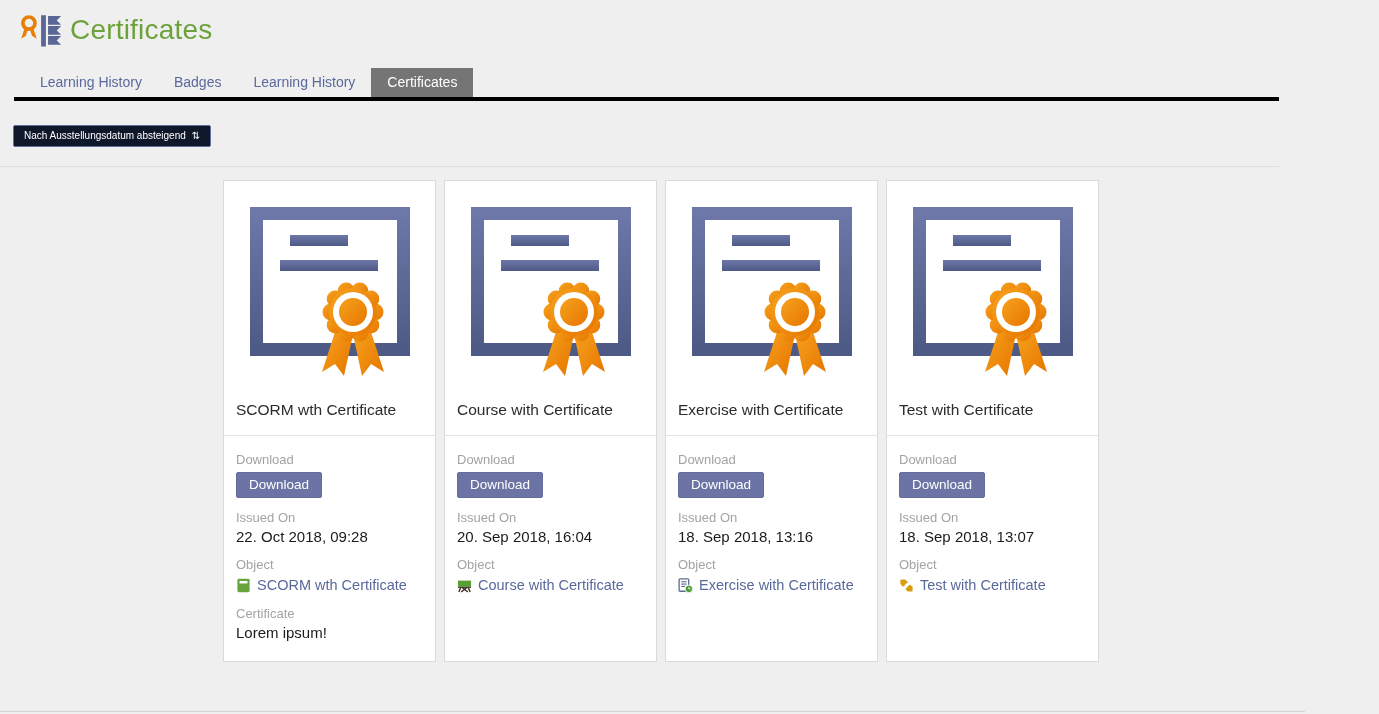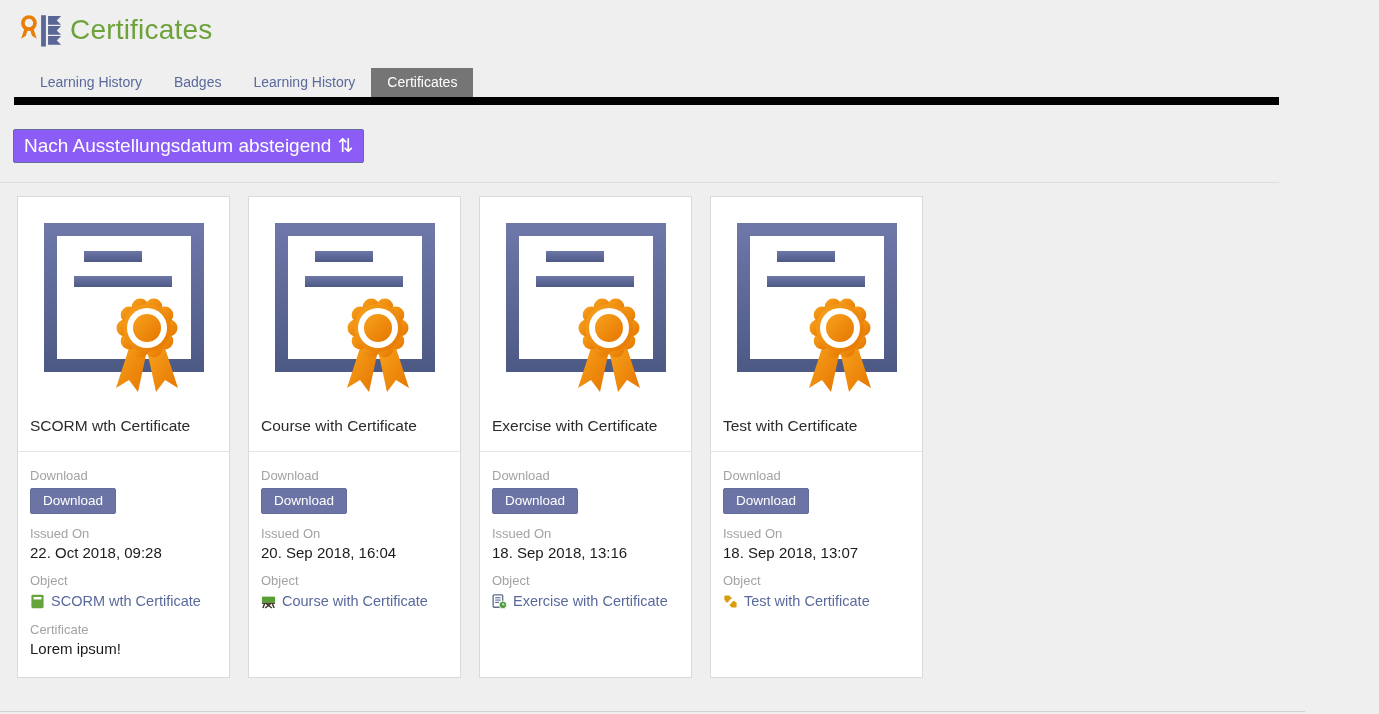--- a/index.html
+++ b/index.html
@@ -8,35 +8,35 @@
     font-family:"Liberation Sans","DejaVu Sans",sans-serif;
     background:#efefef; color:#1b1b1b; overflow:hidden;
   }
   .page { position:relative; width:1305px; height:714px; background:#efefef; }
 
   
   .page-header { display:flex; align-items:center; gap:8px; padding:10px 0 4px 15px; }
   .page-header h1 { font-size:28px; font-weight:400; color:#6da23a; letter-spacing:.2px; }
 
   
-  .tabs { display:flex; margin:14px 26px 0 14px; border-bottom:8px solid #000000; padding-left:10px; }
+  .tabs { display:flex; margin:14px 26px 0 14px; border-bottom:4px solid #000000; padding-left:10px; }
   .tab { padding:6px 16px 7px; font-size:14px; color:#5a699c; cursor:pointer; white-space:nowrap; }
   .tab.active { background:#757575; color:#ffffff; }
 
   
   .toolbar { margin:24px 0 0 13px; }
   .sort-btn {
     display:inline-flex; align-items:center; gap:6px;
-    background:#8b5cf6; color:#ffffff; border:1px solid #636d9b;
-    font-family:inherit; font-size:19px; padding:4px 10px 5px; border-radius:2px; cursor:pointer;
+    background:#0f172a; color:#ffffff; border:1px solid #636d9b;
+    font-family:inherit; font-size:10px; padding:4px 10px 5px; border-radius:2px; cursor:pointer;
   }
   .toolbar-sep { border-bottom:1px solid #dedede; margin:19px 26px 0 0; }
 
   
-  .deck { display:flex; gap:18px; margin:13px 0 0 17px; align-items:stretch; }
+  .deck { display:flex; gap:8px; margin:13px 0 0 17px; align-items:stretch;justify-content:center; }
   .card {
     width:213px; background:#ffffff; border:1px solid #dadada;
     display:flex; flex-direction:column;
   }
   .card-img { padding:26px 0 2px; text-align:center; }
   .card-title { padding:16px 12px 16px; font-size:15.5px; color:#2b2b2b; border-bottom:1px solid #e4e4e4; }
   .card-props { padding:4px 12px 20px; flex:1; }
   .prop-label { margin-top:12px; font-size:13px; color:#a3a3a3; }
   .prop-value { margin-top:3px; font-size:15px; color:#1b1b1b; }
   .dl-btn {

